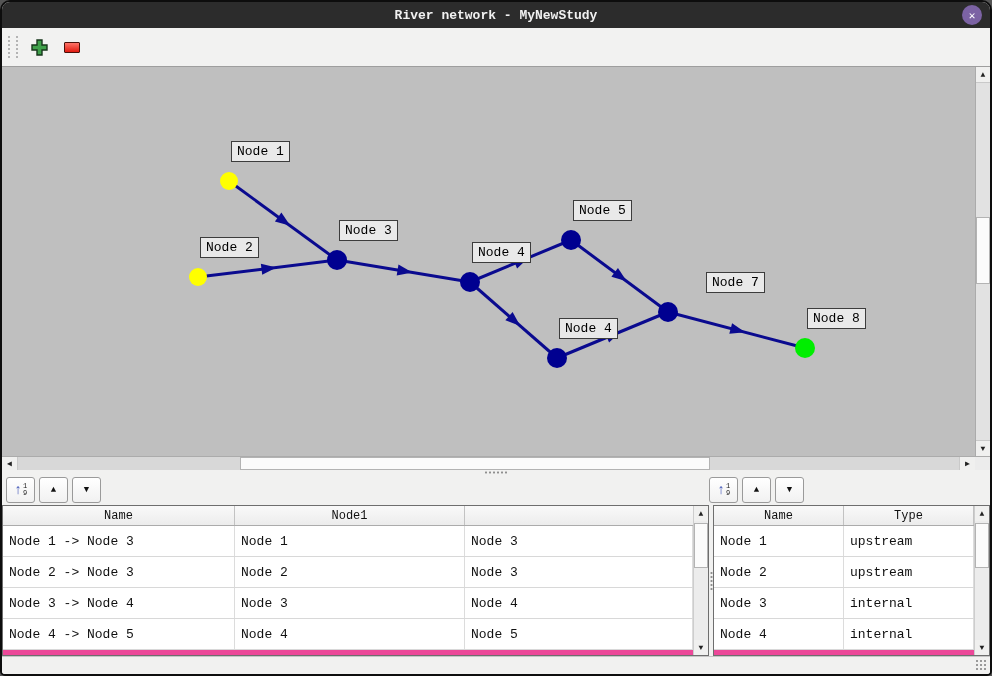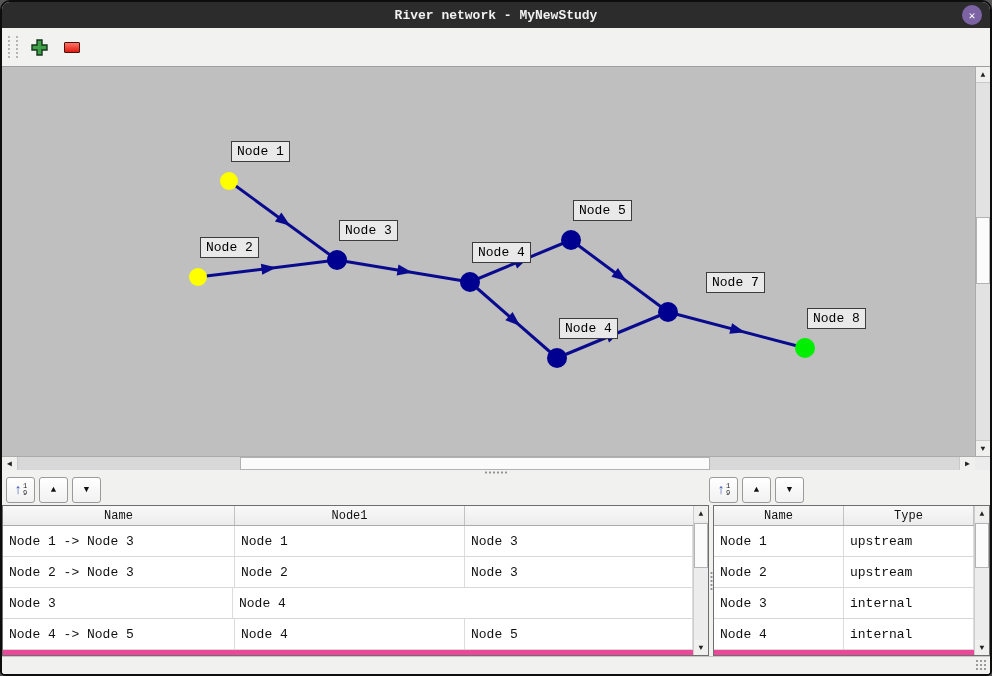--- a/index.html
+++ b/index.html
@@ -212,20 +212,21 @@
               <div class="gc" style="width: 232px;">Node 1 -&gt; Node 3</div>
               <div class="gc" style="width: 230px;">Node 1</div>
               <div class="gc" style="flex: 1 1 0%;">Node 3</div>
             </div>
             <div class="grow">
               <div class="gc" style="width: 232px; text-align: right;">Node 2 -&gt; Node 3</div>
               <div class="gc" style="width: 230px;">Node 2</div>
               <div class="gc" style="flex: 1 1 0%;">Node 3</div>
             </div>
             <div class="grow">
+              <div class="gc" style="width: 232px;">Node 3 -&gt; Node 4</div>
               <div class="gc" style="width: 230px;">Node 3</div>
               <div class="gc" style="flex: 1 1 0%;">Node 4</div>
             </div>
             <div class="grow">
               <div class="gc" style="width: 232px;">Node 4 -&gt; Node 5</div>
               <div class="gc" style="width: 230px;">Node 4</div>
               <div class="gc" style="flex: 1 1 0%;">Node 5</div>
             </div>
           </div>
       </div>

